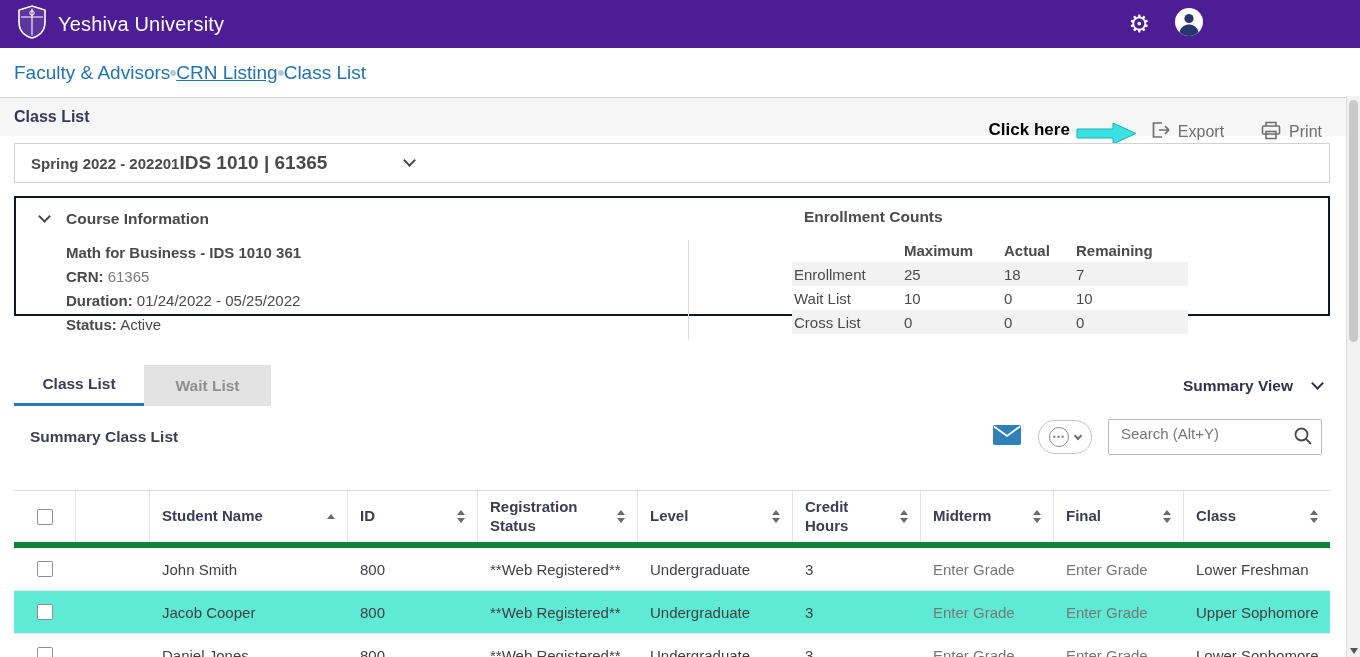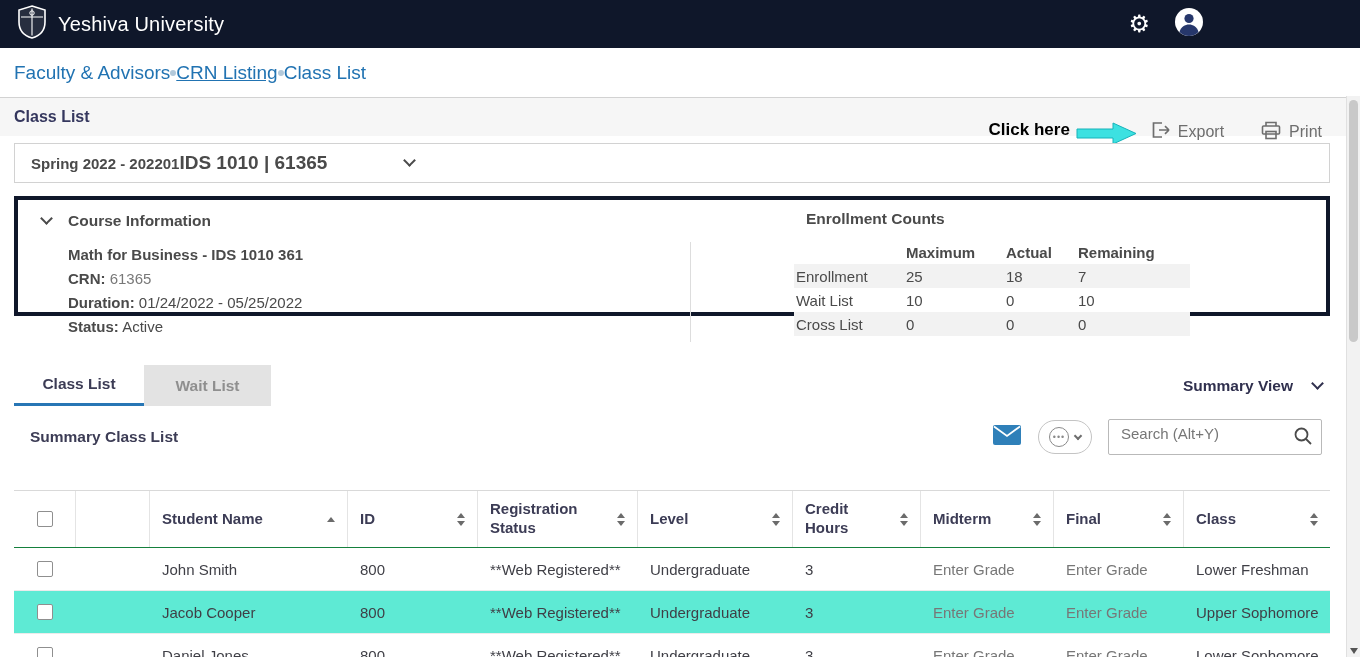--- a/index.html
+++ b/index.html
@@ -1,21 +1,21 @@
 <!DOCTYPE html>
 <html><head>
 <meta charset="utf-8">
 <style>
   * { margin:0; padding:0; box-sizing:border-box; }
   html,body { width:1360px; height:657px; }
   body { font-family:"Liberation Sans", sans-serif; background:#fff; }
   #app { position:relative; width:1360px; height:657px; overflow:hidden; background:#fff; }
 
   
-  .navbar { position:absolute; top:0; left:0; right:0; height:48px; background:#0f172a;
+  .navbar { position:absolute; top:0; left:0; right:0; height:48px; background:#4c1d95;
             display:flex; align-items:center; padding:0 16px; }
   .brand { color:#fff; font-size:20px; margin-left:10px; letter-spacing:.2px; }
   .nav-right { margin-left:auto; margin-right:140px; display:flex; align-items:center; gap:24px; }
   .gear { color:#fff; font-size:24px; line-height:1; cursor:pointer; }
 
   
   .breadcrumb { position:absolute; top:48px; left:0; right:16px; height:49px;
                 display:flex; align-items:center; padding-left:14px; gap:0; font-size:19px; }
   .crumb { color:#2173b2; cursor:pointer; }
   .crumb.underlined { text-decoration:underline; }
@@ -37,21 +37,21 @@
               border:1px solid #d2d2d2; background:#fff; display:flex; align-items:center;
               padding-left:16px; }
   .term-label { font-weight:700; font-size:15px; color:#4a4a4a; }
   .course-label { font-weight:700; font-size:19px; color:#4a4a4a; }
   .chev { display:inline-block; width:9px; height:9px; border-right:2.5px solid #4a4a4a;
           border-bottom:2.5px solid #4a4a4a; transform:rotate(45deg); }
   .term-chev { margin-left:78px; margin-top:-5px; }
 
   
   .course-card { position:absolute; top:196px; left:14px; right:30px; height:120px;
-                 border:4px solid #0f172a; background:#fff; }
+                 border:2px solid #0f172a; background:#fff; }
   .ci-chevron { position:absolute; left:24px; top:14px; }
   .ci-heading { position:absolute; left:50px; top:12px; font-weight:700; font-size:15.5px; color:#4a4a4a; }
   .ci-title { position:absolute; left:50px; top:46px; font-weight:700; font-size:15px; color:#4a4a4a; }
   .ci-line { position:absolute; left:50px; font-size:15px; color:#4a4a4a; }
   .ci-line b { font-weight:700; }
   .ci-muted { color:#787878; }
   .ci-divider { position:absolute; left:672px; top:42px; width:1px; height:100px; background:#ddd; }
 
   .ec-heading { position:absolute; left:776px; top:10px; font-weight:700; font-size:15.5px; color:#4a4a4a;margin-left:12px; }
   .ec-table { position:absolute; left:776px; top:40px; width:396px; font-size:15px; color:#4a4a4a; }
@@ -82,21 +82,21 @@
   .search-box { position:relative; width:214px; height:36px; }
   .search-box input { width:100%; height:100%; border:1px solid #b9b9b9; border-radius:2px;
                       padding:0 34px 8px 12px; font-size:15px; color:#444;
                       font-family:"Liberation Sans", sans-serif; outline:none; }
   .search-box input::placeholder { color:#767676; }
   .search-icon { position:absolute; right:9px; top:7px; }
 
   
   .grid-cols { display:grid; grid-template-columns:62px 74px 198px 130px 160px 155px 128px 133px 130px 1fr; }
   .table { position:absolute; top:490px; left:14px; right:30px; }
-  .thead { height:58px; border-top:1px solid #d9d9d9; border-bottom:1px solid #15803d; background:#fff; }
+  .thead { height:58px; border-top:1px solid #d9d9d9; border-bottom:6px solid #15803d; background:#fff; }
   .th { display:flex; align-items:center; justify-content:space-between; padding:0 12px;
         font-weight:700; font-size:15px; color:#3c3c55; border-right:1px solid #e4e4e4; line-height:1.25; }
   .th:last-child { border-right:none; }
   .th-check { justify-content:center; }
   .sort { display:flex; flex-direction:column; gap:3px; align-items:center; cursor:pointer; }
   .tri-up { width:0; height:0; border-left:4px solid transparent; border-right:4px solid transparent;
             border-bottom:5px solid #6b6b6b; }
   .tri-down { width:0; height:0; border-left:4px solid transparent; border-right:4px solid transparent;
               border-top:5px solid #6b6b6b; }
   .row { height:43px; align-items:center; font-size:15px; color:#3f3f46; border-bottom:1px solid #ebebeb; }

